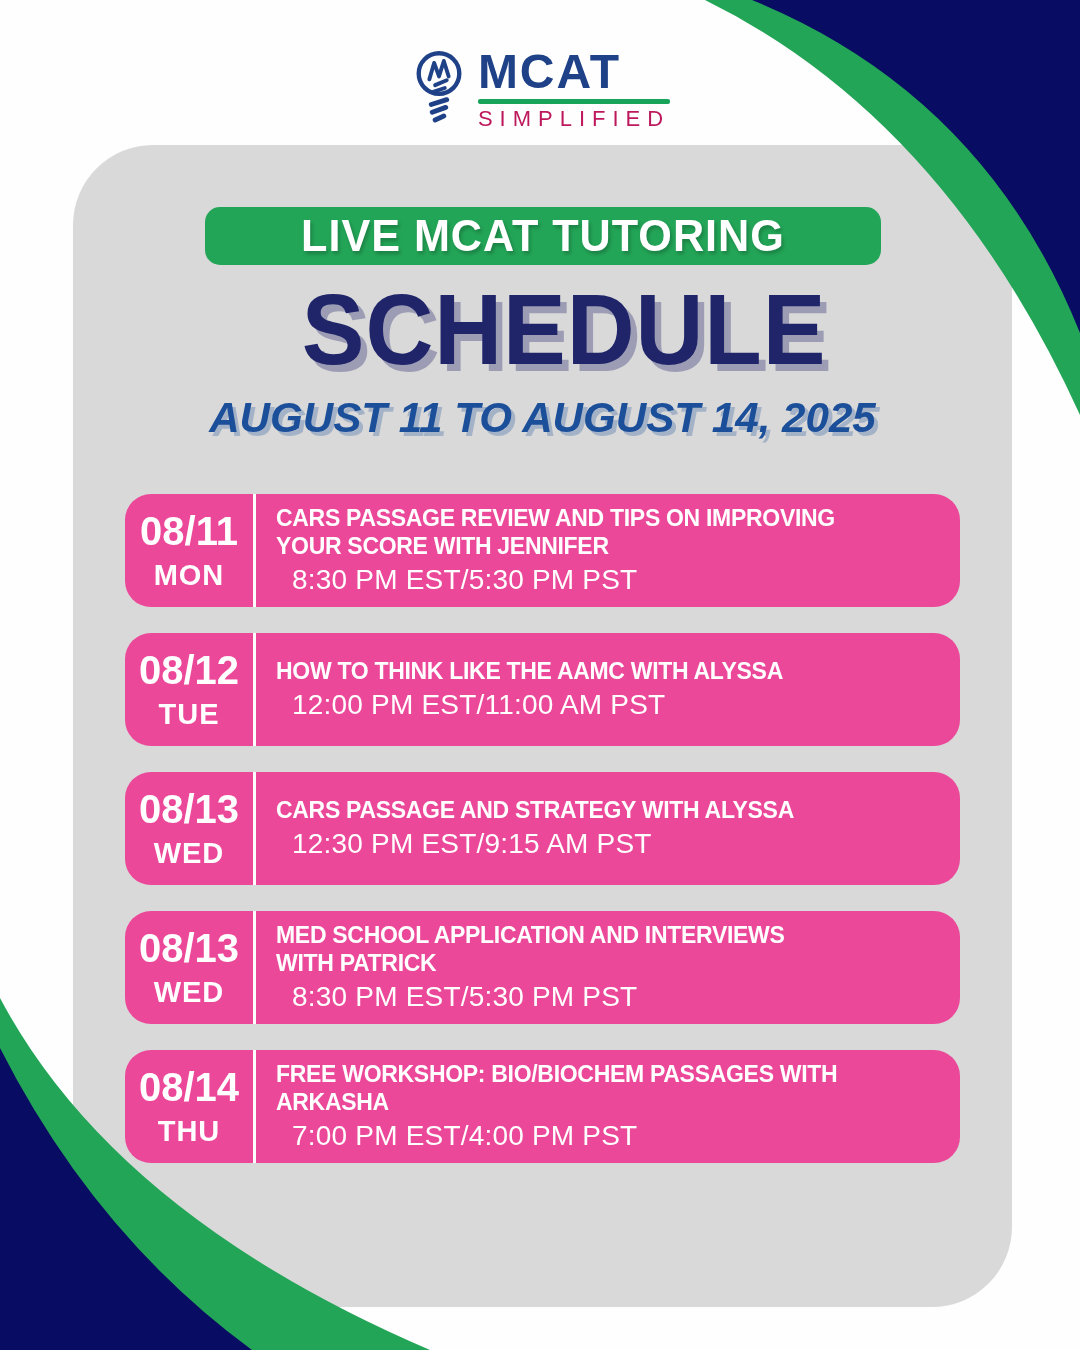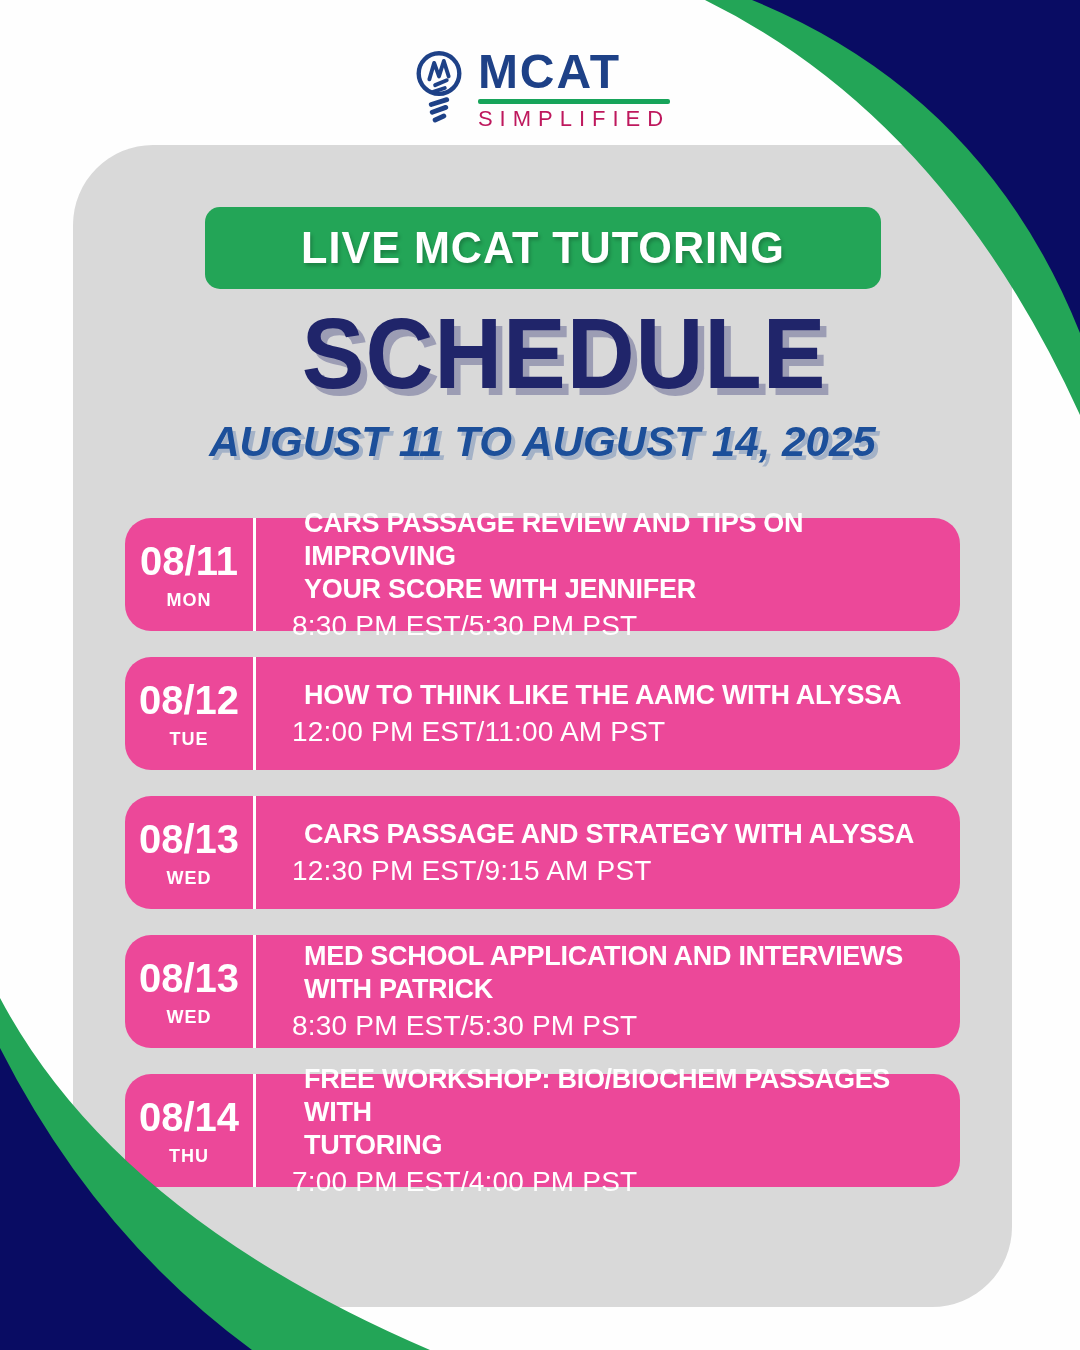--- a/index.html
+++ b/index.html
@@ -35,21 +35,21 @@
   }
 
   
   .card{
     position:absolute;left:73px;top:145px;width:939px;height:1162px;
     background:#d9d9d9;border-radius:80px;z-index:1;
   }
 
   
   .banner{
-    margin:62px auto 0 auto;width:676px;height:82px;
+    margin:62px auto 0 auto;width:676px;height:58px;
     background:#23a557;border-radius:15px;
     display:flex;align-items:center;justify-content:center;
   }
   .banner-text{
     color:#ffffff;font-size:45px;font-weight:bold;letter-spacing:1px;
     text-shadow:2px 3px 4px rgba(0,0,0,0.22);
     transform:scaleX(0.96);
   }
 
   
@@ -76,30 +76,29 @@
   }
   .row{
     height:113px;background:#ec4899;border-radius:26px;
     display:flex;align-items:stretch;color:#ffffff;
   }
   .date-cell{
     width:128px;flex:0 0 128px;
     display:flex;flex-direction:column;align-items:center;justify-content:center;
   }
   .date{font-size:40px;font-weight:bold;line-height:1;}
-  .day{font-size:18px;font-weight:bold;letter-spacing:1px;margin-top:10px;line-height:1;}
+  .day{font-size:29px;font-weight:bold;letter-spacing:1px;margin-top:10px;line-height:1;}
   .divider{width:3px;background:#ffffff;flex:0 0 3px;}
   .content{
     flex:1;display:flex;flex-direction:column;justify-content:center;
     padding-left:20px;padding-right:16px;
   }
   .session-title{
-    font-size:27px;font-weight:bold;letter-spacing:-0.3px;line-height:1.22;
+    font-size:23px;font-weight:bold;letter-spacing:-0.3px;line-height:1.22;
     white-space:pre-line;
-    margin-left:28px;
   }
   .session-time{
     font-size:28px;font-weight:400;letter-spacing:0.2px;margin-top:4px;line-height:1.15;margin-left:16px;
   }
 </style>
 </head>
 <body>
 
 <div class="poster">
 
@@ -195,21 +194,21 @@
     </div>
 
     <div class="row">
       <div class="date-cell">
         <div class="date">08/14</div>
         <div class="day">THU</div>
       </div>
       <div class="divider"></div>
       <div class="content">
         <div class="session-title">FREE WORKSHOP: BIO/BIOCHEM PASSAGES WITH
-TUTORING</div>
+ARKASHA</div>
         <div class="session-time">7:00 PM EST/4:00 PM PST</div>
       </div>
     </div>
   </div>
 
   </main>
 
 </div>
 
 </body></html>

